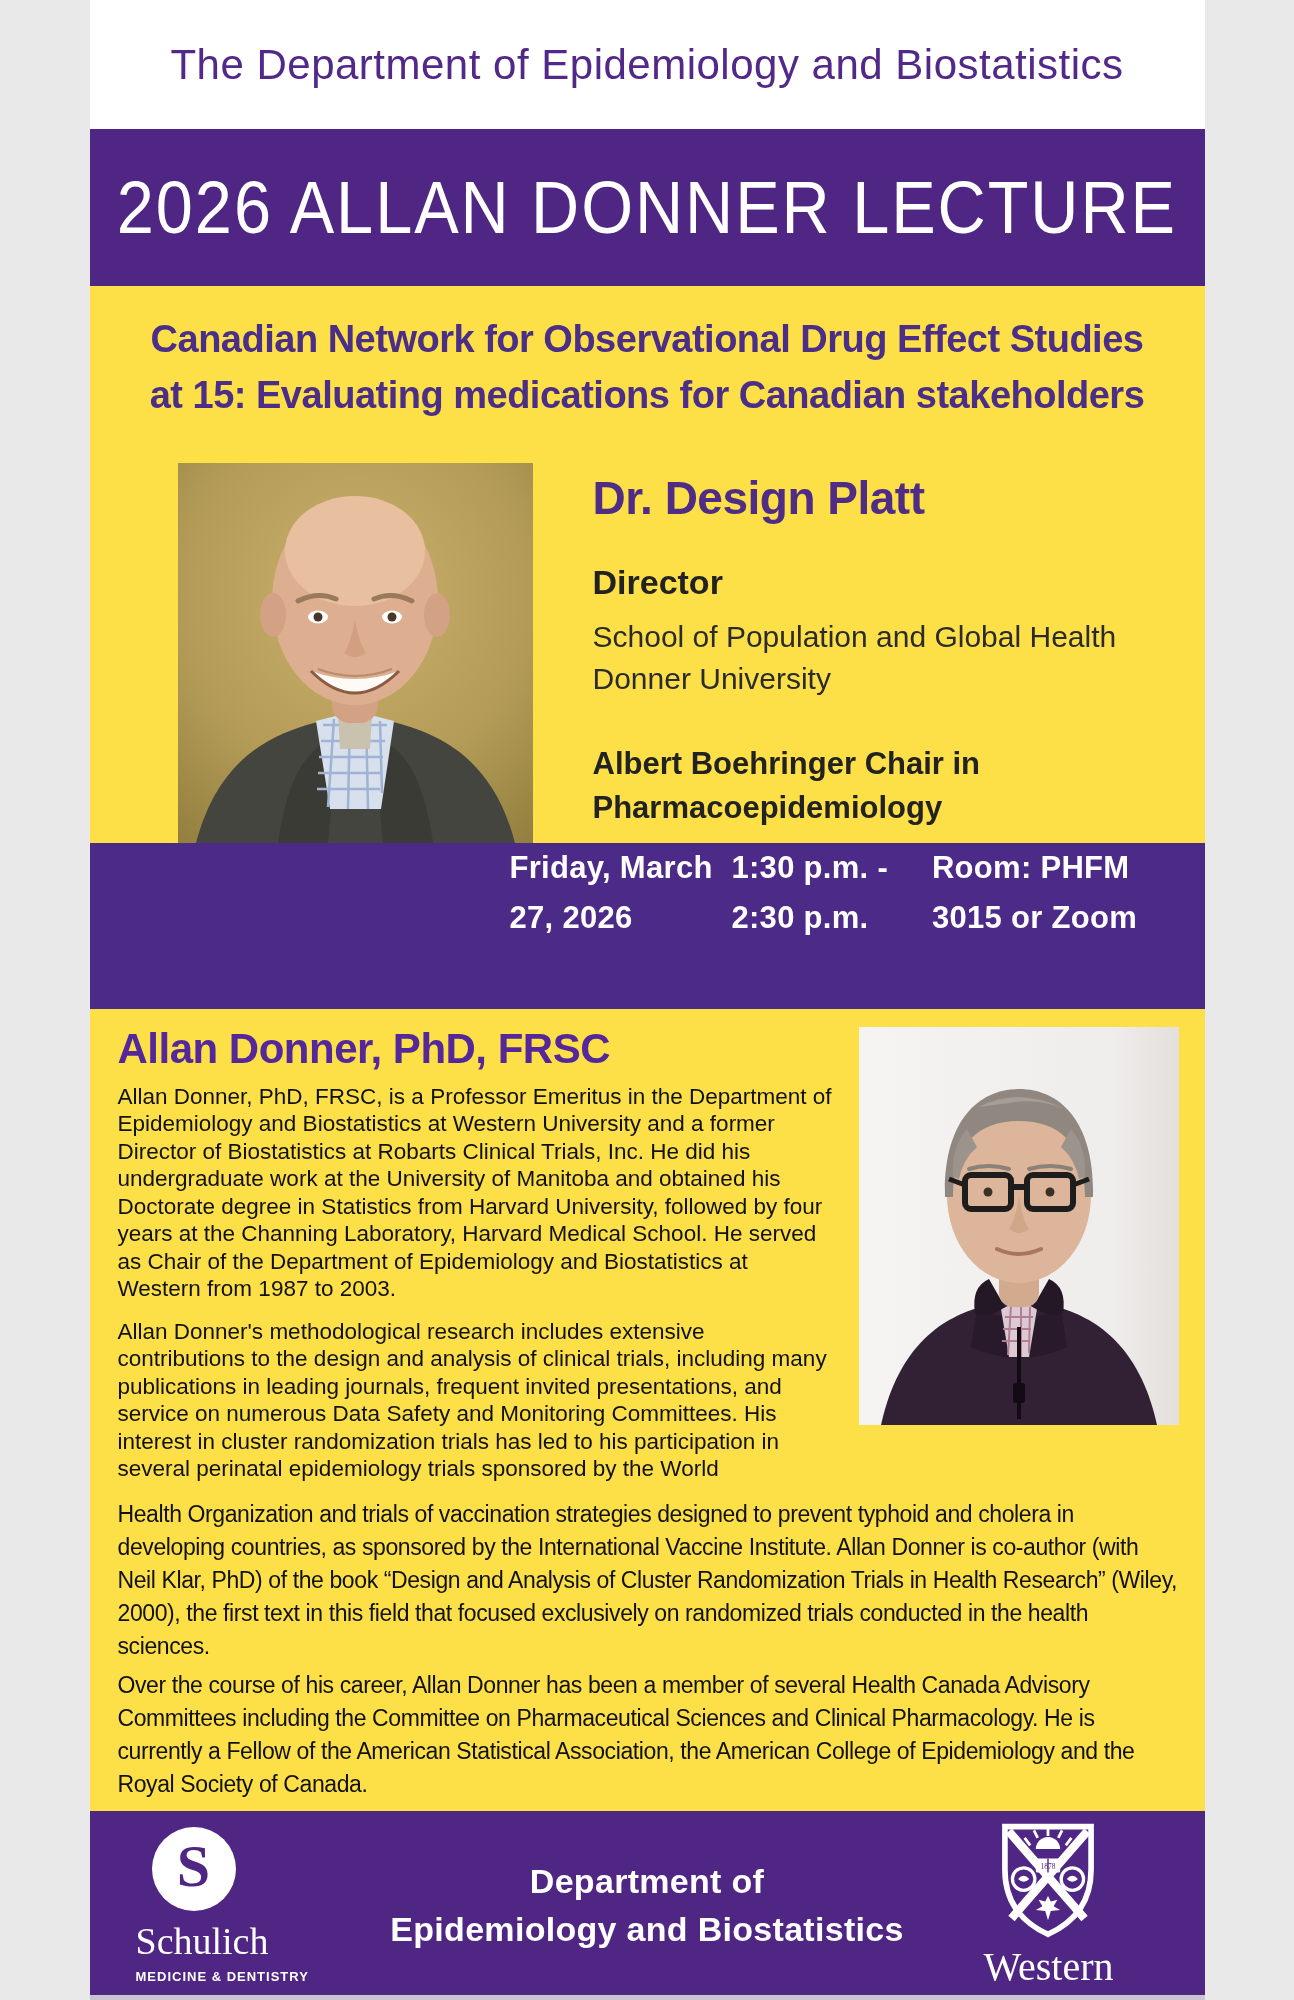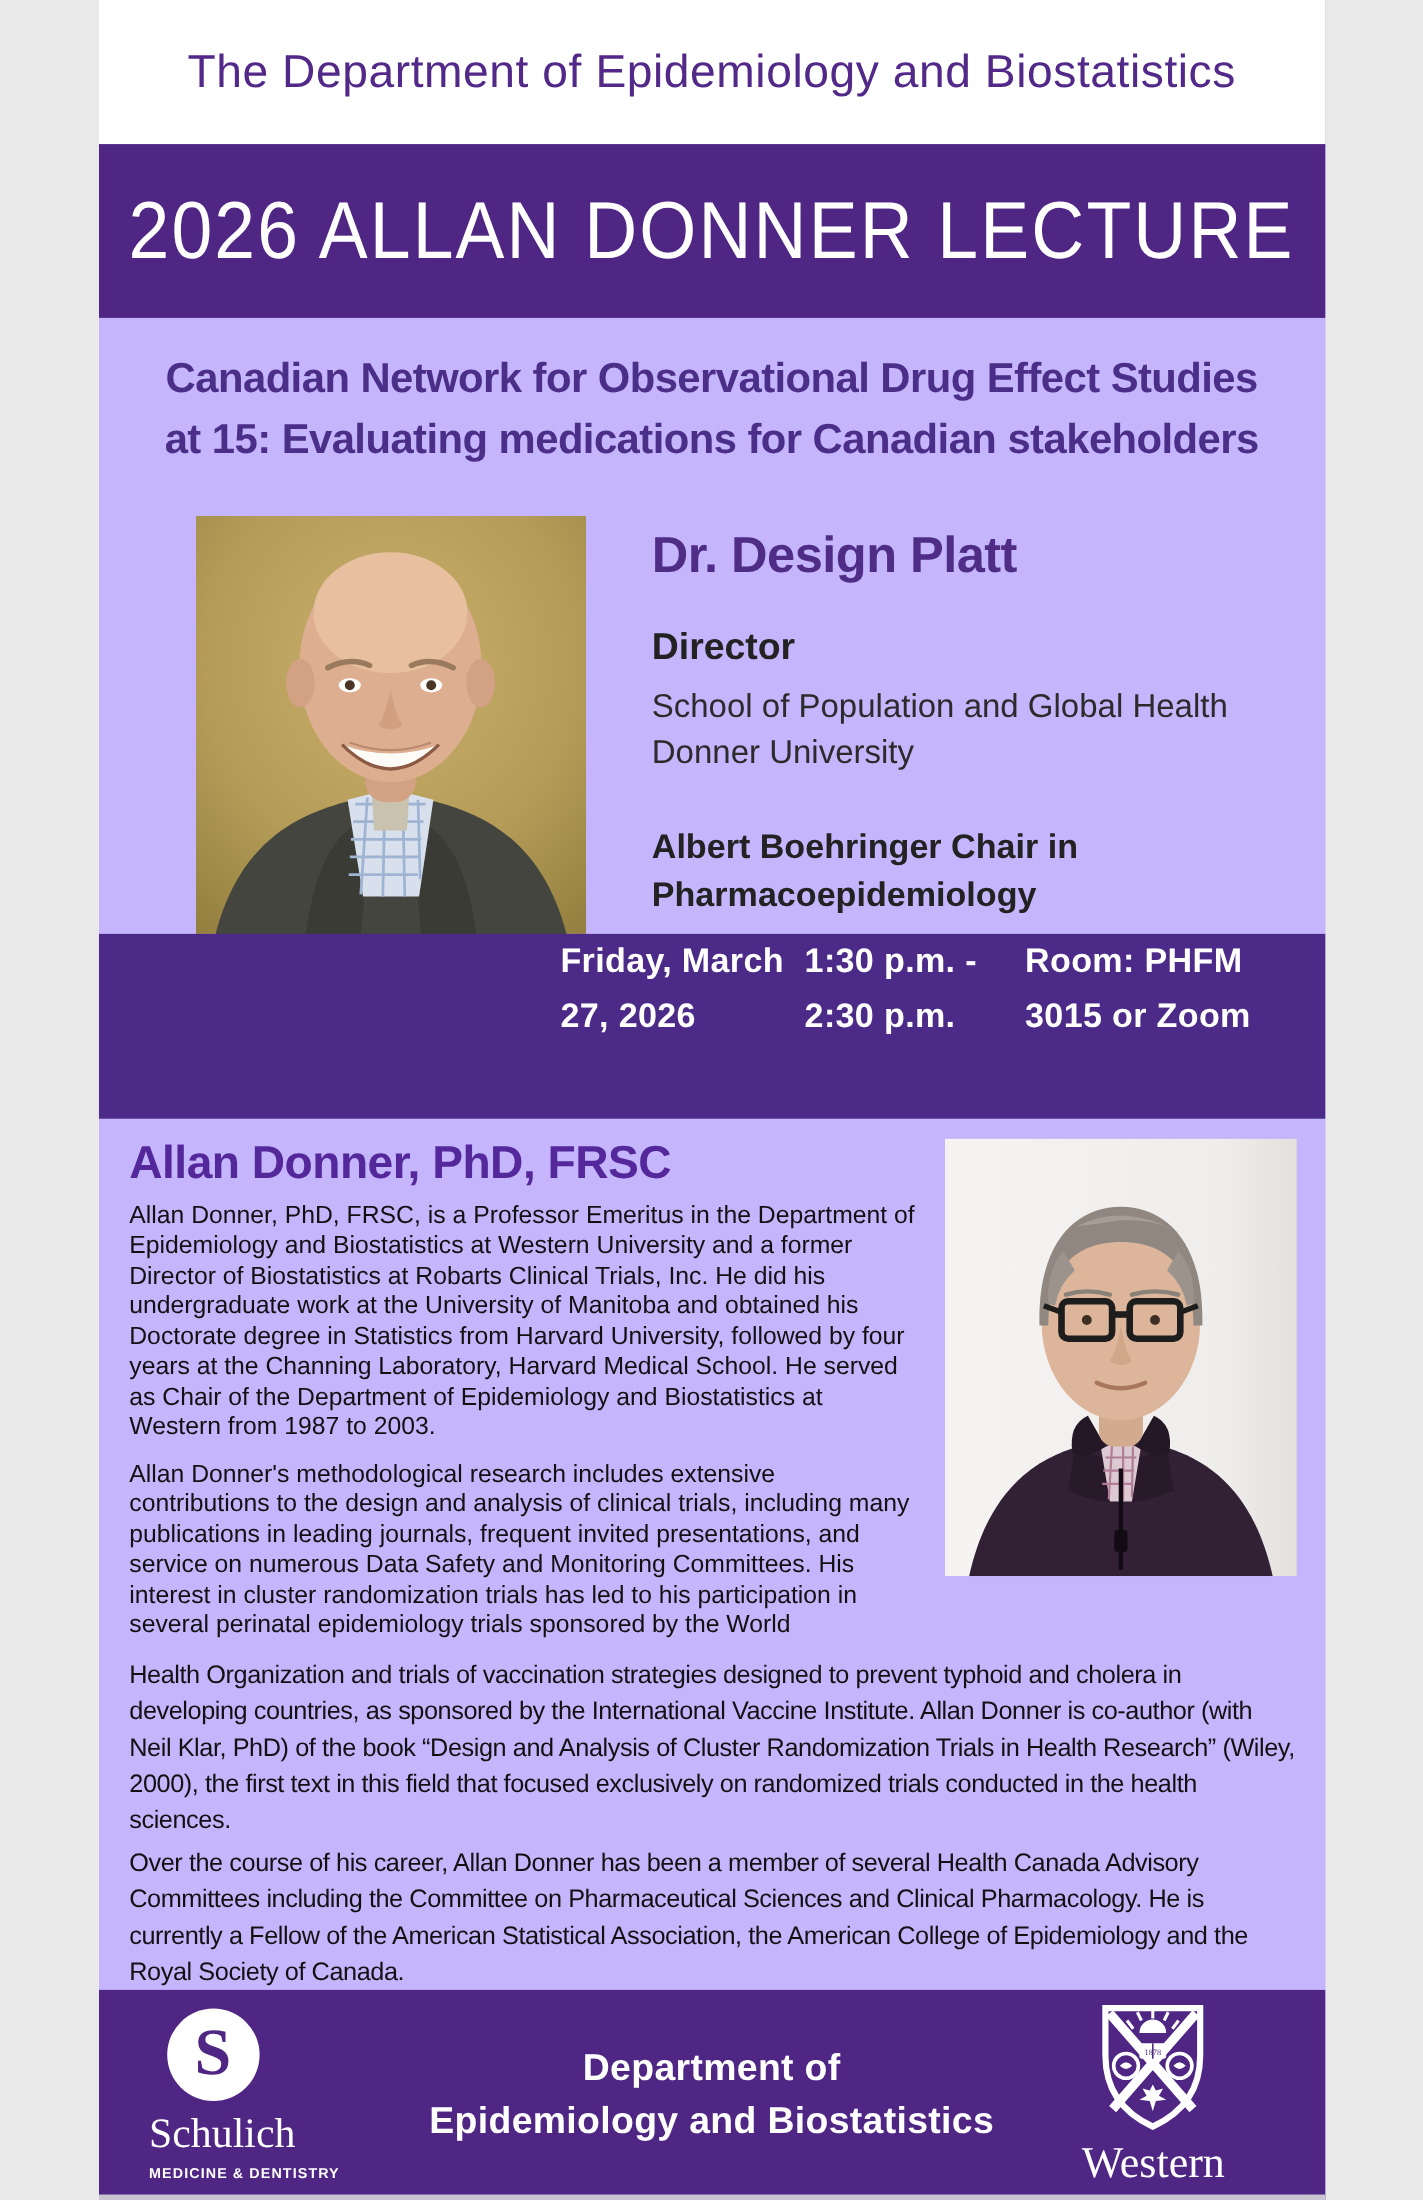--- a/index.html
+++ b/index.html
@@ -1,18 +1,18 @@
 <!DOCTYPE html>
 <html><head>
 <meta charset="utf-8">
 <style>
   * { margin:0; padding:0; box-sizing:border-box; }
   html,body { background:#e9e9e9; }
   .page {
-    width:1115px; height:2000px; margin:0 auto; background:#c4b5fd;
+    width:1115px; height:2000px; margin:0 auto; background:#fde047;
     font-family:"Liberation Sans", sans-serif; position:relative; overflow:hidden;
     display:flex; flex-direction:column;
   }
 
   
   .top-header { height:140px; display:flex; align-items:center; justify-content:center; background:#ffffff; }
   .top-header .dept-line { color:#522989; font-size:42px; font-weight:400; letter-spacing:0.5px; }
 
   
   .main-banner { height:170px; background:#4F2683; display:flex; align-items:center; justify-content:center; }
@@ -32,21 +32,21 @@
   .speaker-name { color:#4F2D87; font-weight:700; font-size:46px; letter-spacing:-0.5px; }
   .speaker-role { color:#222; font-weight:700; font-size:34px; margin-top:38px; }
   .speaker-affil { color:#2b2b2b; font-size:30px; line-height:42px; margin-top:14px; }
   .speaker-chair { color:#222; font-weight:700; font-size:31px; line-height:44px; margin-top:42px; }
 
   
   .date-banner { height:180px; background:#4C2A87; display:flex; justify-content:center; padding-left:420px; }
   .date-banner .d-line { color:#ffffff; font-weight:700; font-size:31px; line-height:50px; letter-spacing:0.3px; }
 
   
-  .bio-section { flex:1; padding:16px 26px 0 28px; }
+  .bio-section { flex:1; padding:16px 26px 10px 28px; }
   .donner-photo { float:right; width:320px; height:398px; margin:2px 0 18px 24px; overflow:hidden; }
   .bio-heading { color:#54289B; font-weight:700; font-size:42px; letter-spacing:-0.5px; margin-bottom:10px; }
   .bio-p { color:#111; font-size:22.5px; line-height:27.5px; margin-bottom:15px; }
   .bio-p-wide { color:#111; font-size:23px; line-height:33px; letter-spacing:-0.4px; margin-top:6px; }
 
   
   .footer { height:205px; background:#4F2683; display:flex; align-items:center; justify-content:space-between; padding:0 46px; position:relative; }
   .footer::after { content:""; position:absolute; left:0; bottom:0; width:100%; height:5px; background:#c9c3d2; }
   .schulich-block { display:flex; flex-direction:column; align-items:flex-start; width:220px; }
   .schulich-s { width:84px; height:84px; border-radius:50%; background:#ffffff; display:flex; align-items:center; justify-content:center; margin-left:16px; }

